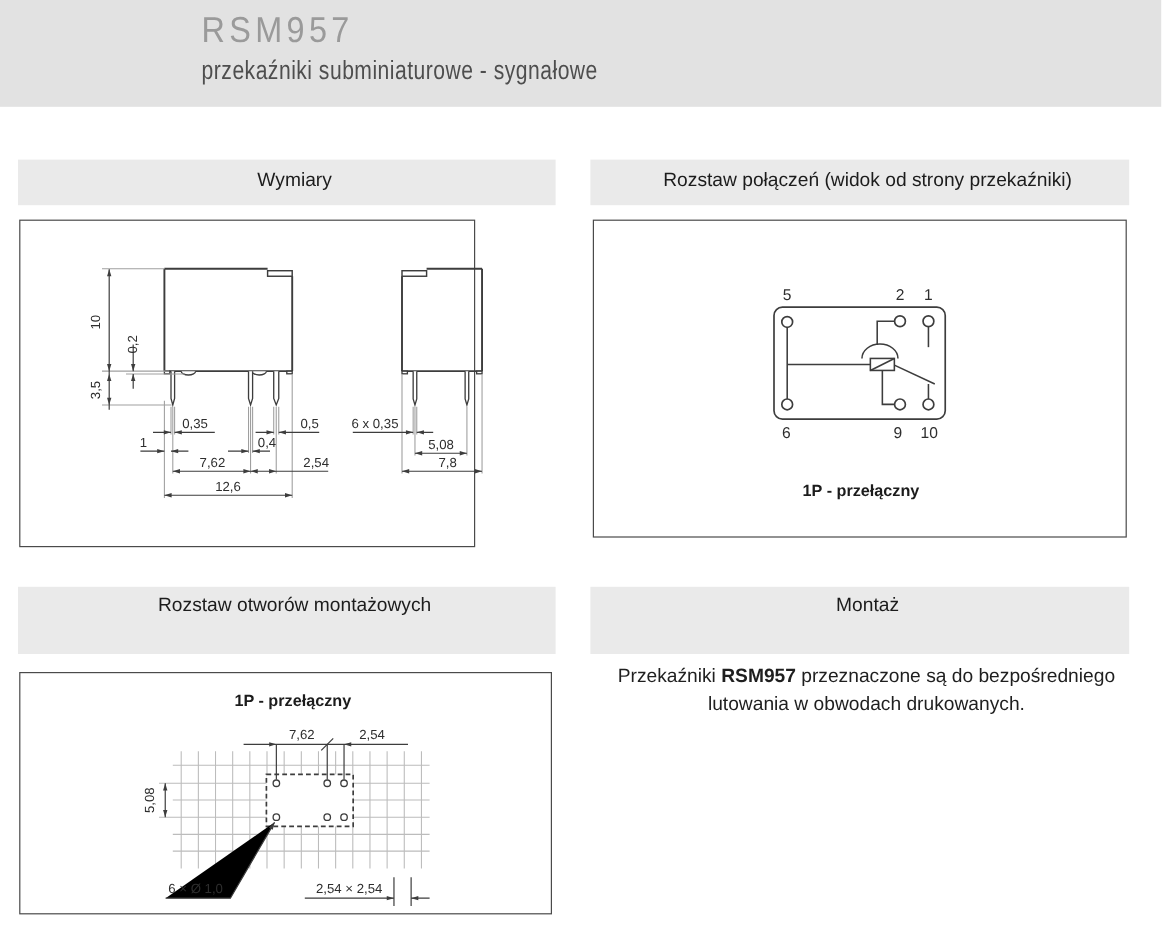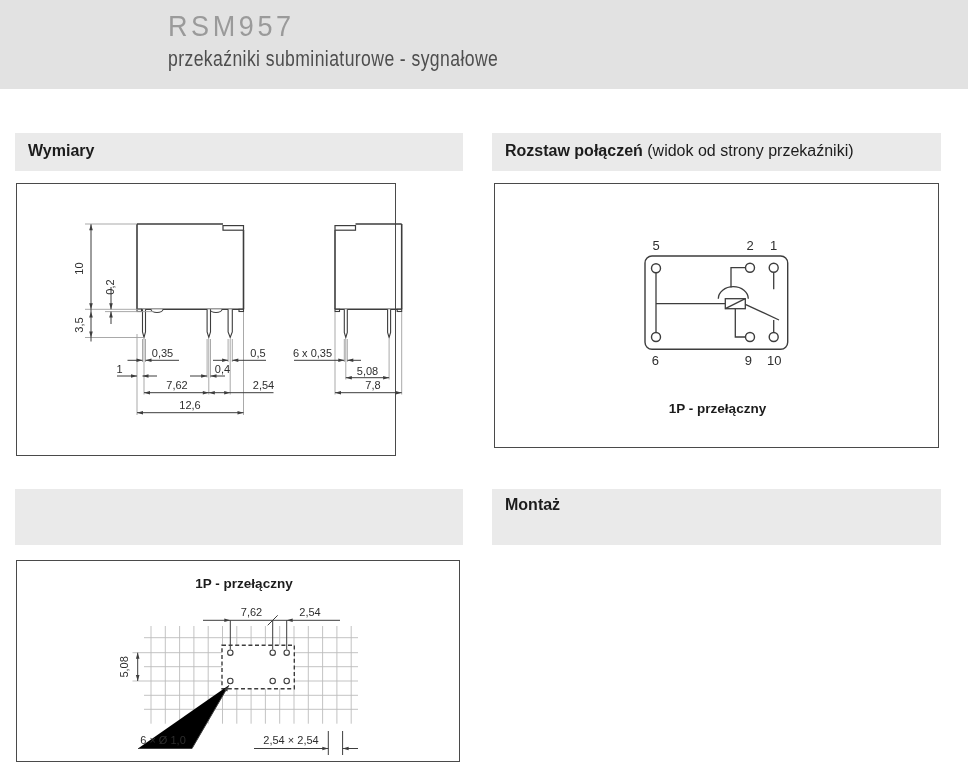--- a/index.html
+++ b/index.html
@@ -1,25 +1,25 @@
 <!DOCTYPE html>
 <html><head>
 <meta charset="utf-8">
 <style>
   html,body{margin:0;padding:0;background:#fff;}
   .page{position:relative;width:968px;height:773px;background:#ffffff;
-        font-family:"Liberation Sans",sans-serif;overflow:hidden;}
+        font-family:"Liberation Sans",sans-serif;overflow:hidden;text-align:center;}
   .topband{position:absolute;left:0;top:0;width:968px;height:89px;background:#e2e2e2;}
   .doc-title{position:absolute;left:168px;top:9px;font-size:30px;color:#9a9a9a;
              letter-spacing:4px;transform:scaleX(0.9);transform-origin:left top;white-space:nowrap;}
   .doc-subtitle{position:absolute;left:168px;top:46px;font-size:22px;color:#4e4e4e;
              letter-spacing:0.5px;transform:scaleX(0.8);transform-origin:left top;white-space:nowrap;}
   .secbar{position:absolute;background:#eaeaea;color:#1c1c1c;font-size:16px;
           box-sizing:border-box;padding:9px 0 0 13px;}
-  .secbar b{font-weight:bold;}
+  .secbar b{font-weight:normal;}
   .secbar .sub{font-weight:normal;}
   .panel{position:absolute;border:1.5px solid #4a4a4a;background:#fff;box-sizing:border-box;}
   .montaz-text{position:absolute;left:492px;top:552px;width:460px;font-size:16px;
                line-height:23.5px;color:#1f1f1f;}
   svg{display:block;}
   svg text{font-family:"Liberation Sans",sans-serif;fill:#2e2e2e;}
   .dimtxt{font-size:11px;}
   .pintxt{font-size:13px;}
   .cap{font-size:13.5px;font-weight:bold;fill:#1c1c1c;}
 </style>
@@ -33,21 +33,21 @@
     <div class="doc-subtitle">przekaźniki subminiaturowe - sygnałowe</div>
   </div>
 
   <div class="secbar" style="left:15px;top:133px;width:448px;height:38px;">
     <b>Wymiary</b>
   </div>
   <div class="secbar" style="left:492px;top:133px;width:449px;height:38px;">
     <b>Rozstaw połączeń</b><span class="sub"> (widok od strony przekaźniki)</span>
   </div>
   <div class="secbar" style="left:15px;top:489px;width:448px;height:56px;padding-top:7px;">
-    <br>
+    <b>Rozstaw otworów montażowych</b><br>
   </div>
   <div class="secbar" style="left:492px;top:489px;width:449px;height:56px;padding-top:7px;">
     <b>Montaż</b>
   </div>
 
   <div class="panel" style="left:16px;top:183px;width:380px;height:273px;">
     <svg width="441" height="270" viewBox="0 0 441 270">
 
       <g stroke="#3d3d3d" stroke-width="1.6" fill="none">
         <path d="M120,40 H206"></path>
@@ -233,14 +233,18 @@
       <g class="dimtxt" text-anchor="middle">
         <text x="234.5" y="55">7,62</text>
         <text x="293" y="55">2,54</text>
         <text transform="translate(111,105.9) rotate(-90)">5,08</text>
         <text x="146" y="183">6 × Ø 1,0</text>
         <text x="274" y="183">2,54 × 2,54</text>
       </g>
     </svg>
   </div>
 
+  <div class="montaz-text">
+    <span>Przekaźniki </span><b>RSM957</b><span> przeznaczone są do bezpośredniego</span><br>
+    <span>lutowania w obwodach drukowanych.</span>
+  </div>
 
 </div>
 
 </body></html>

